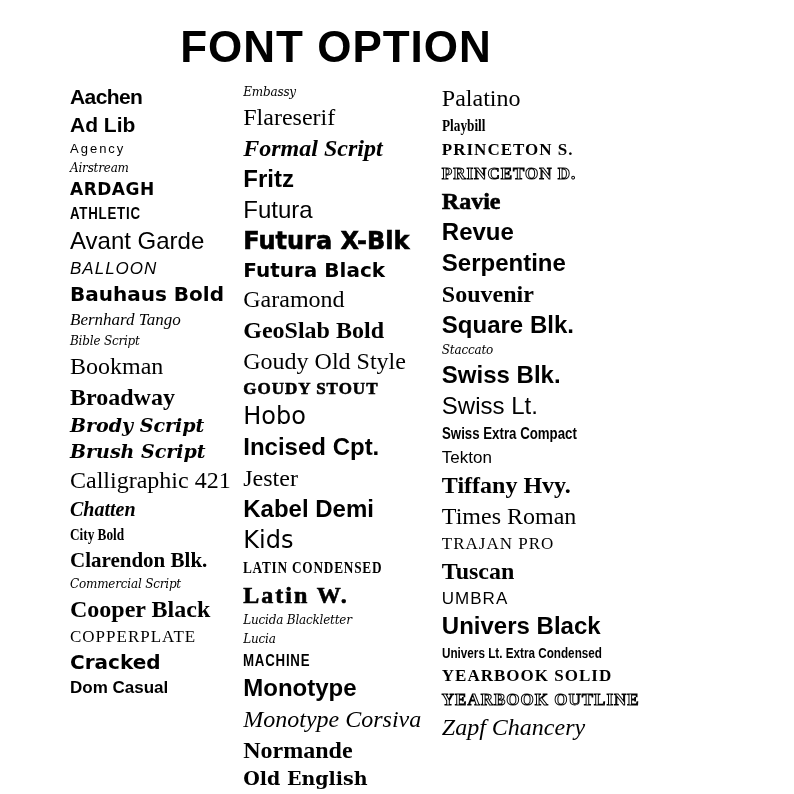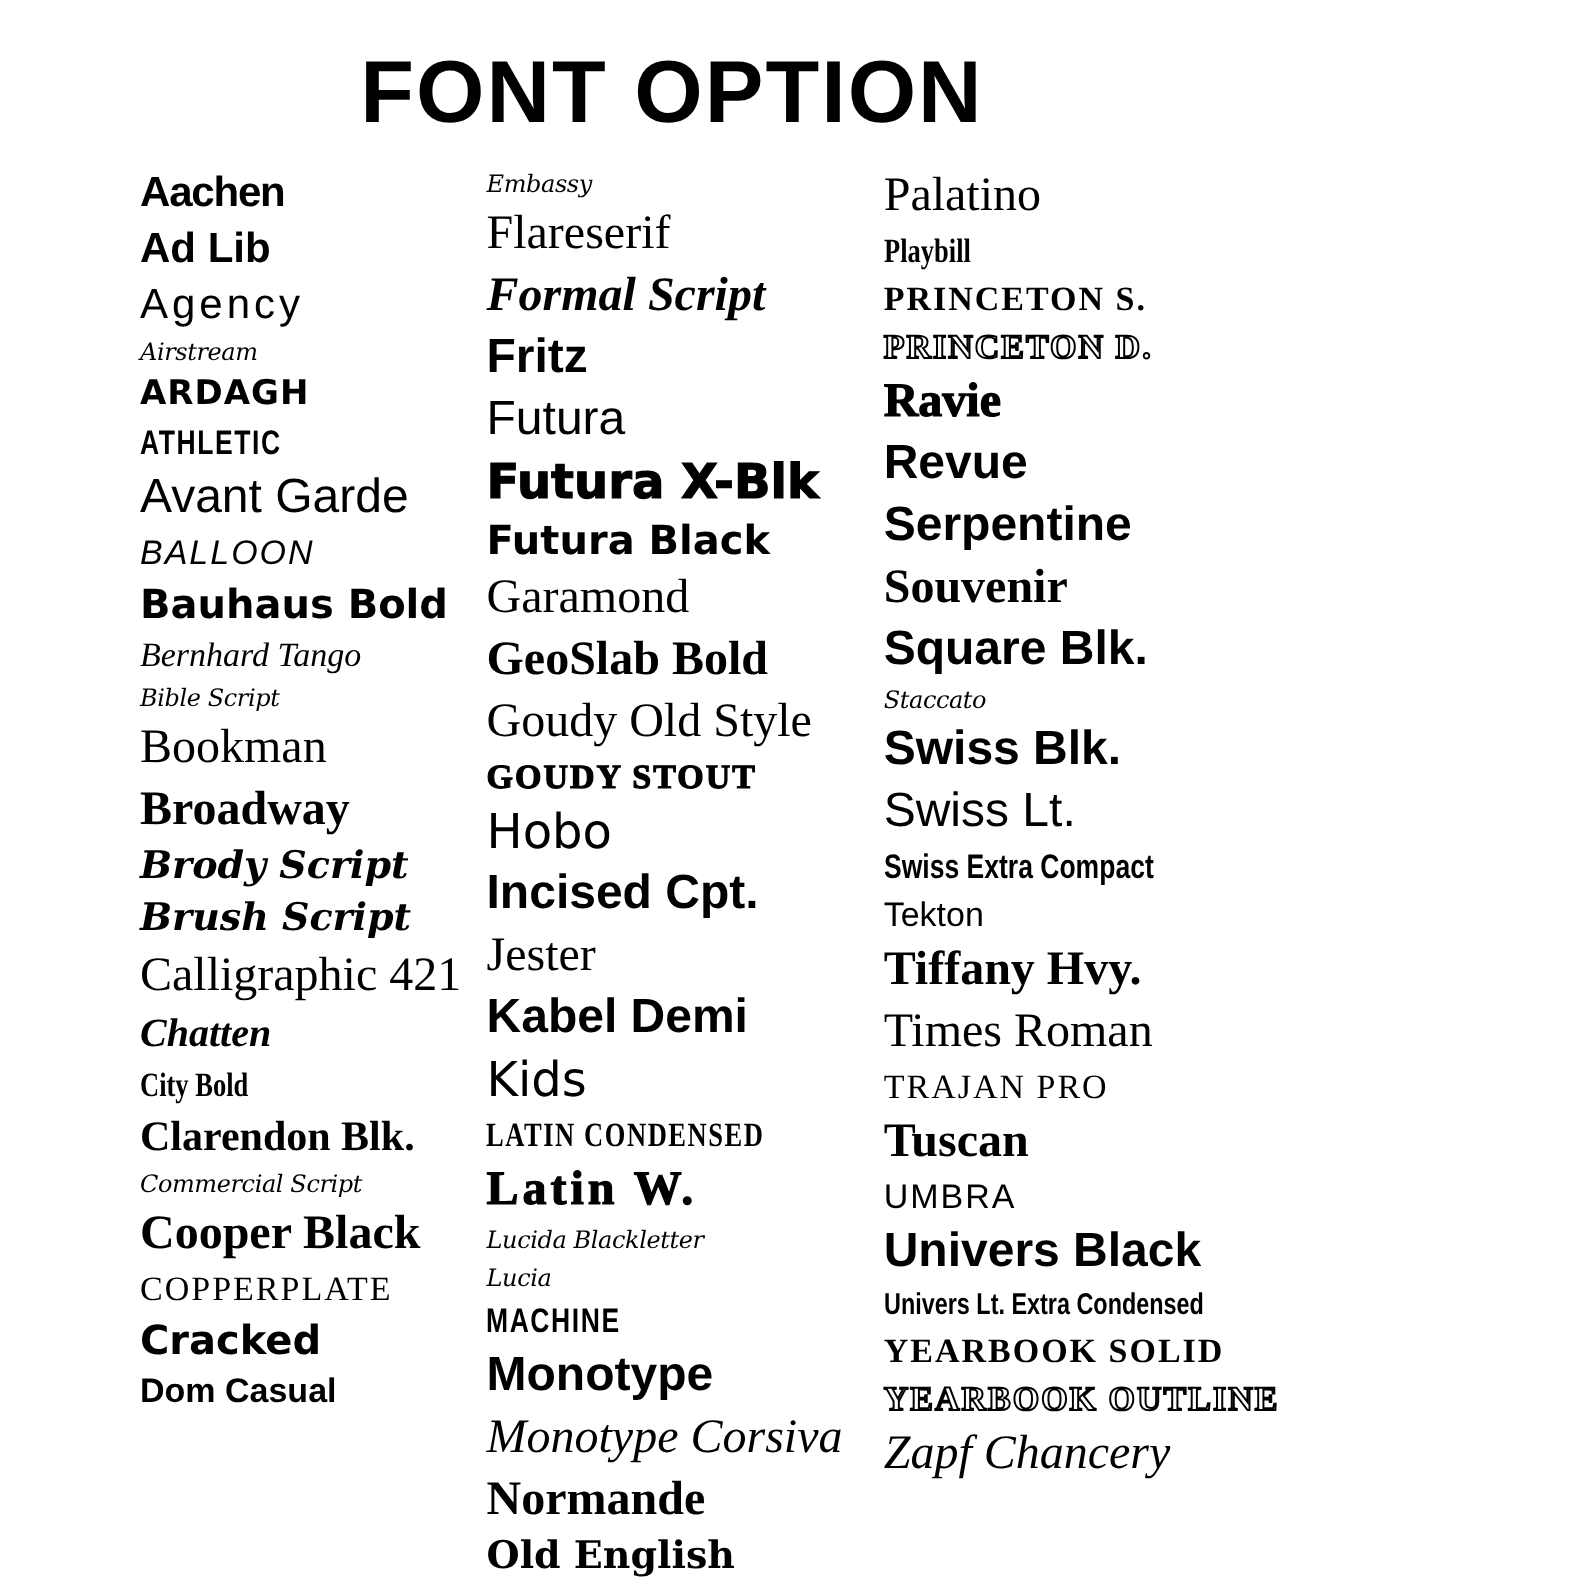--- a/index.html
+++ b/index.html
@@ -50,21 +50,21 @@
     margin-bottom: 7px;
     white-space: nowrap;
     color: #000000;
   }
 
   
   .s-serif       { font-family: "Liberation Serif", serif; font-size: 21px; }
   .s-serif-b     { font-family: "Liberation Serif", serif; font-weight: bold; font-size: 21px; }
   .s-serif-i     { font-family: "Liberation Serif", serif; font-style: italic; font-size: 20px; }
   .s-serif-bi    { font-family: "Liberation Serif", serif; font-weight: bold; font-style: italic; font-size: 20px; }
-  .s-sans        { font-family: "Liberation Sans", sans-serif; font-size: 21px; }
+  .s-sans        { font-family: "Liberation Sans", sans-serif; font-size: 13px; }
   .s-sans-b      { font-family: "Liberation Sans", sans-serif; font-weight: bold; font-size: 21px; }
   .s-sans-bi     { font-family: "Liberation Sans", sans-serif; font-weight: normal; font-style: italic; font-size: 20px; }
   .s-dejavu      { font-family: "DejaVu Sans", sans-serif; font-size: 20px; }
   .s-dejavu-b    { font-family: "DejaVu Sans", sans-serif; font-weight: bold; font-size: 20px; }
   .s-dejavu-serif-b { font-family: "DejaVu Serif", serif; font-weight: bold; font-size: 19px; }
 
   .caps          { text-transform: uppercase; letter-spacing: 0.5px; }
   .smallcaps     { text-transform: uppercase; font-size: 17px; letter-spacing: 1px; }
   .condensed     { transform: scaleX(0.78); transform-origin: left center; }
   .wide          { letter-spacing: 2px; }

